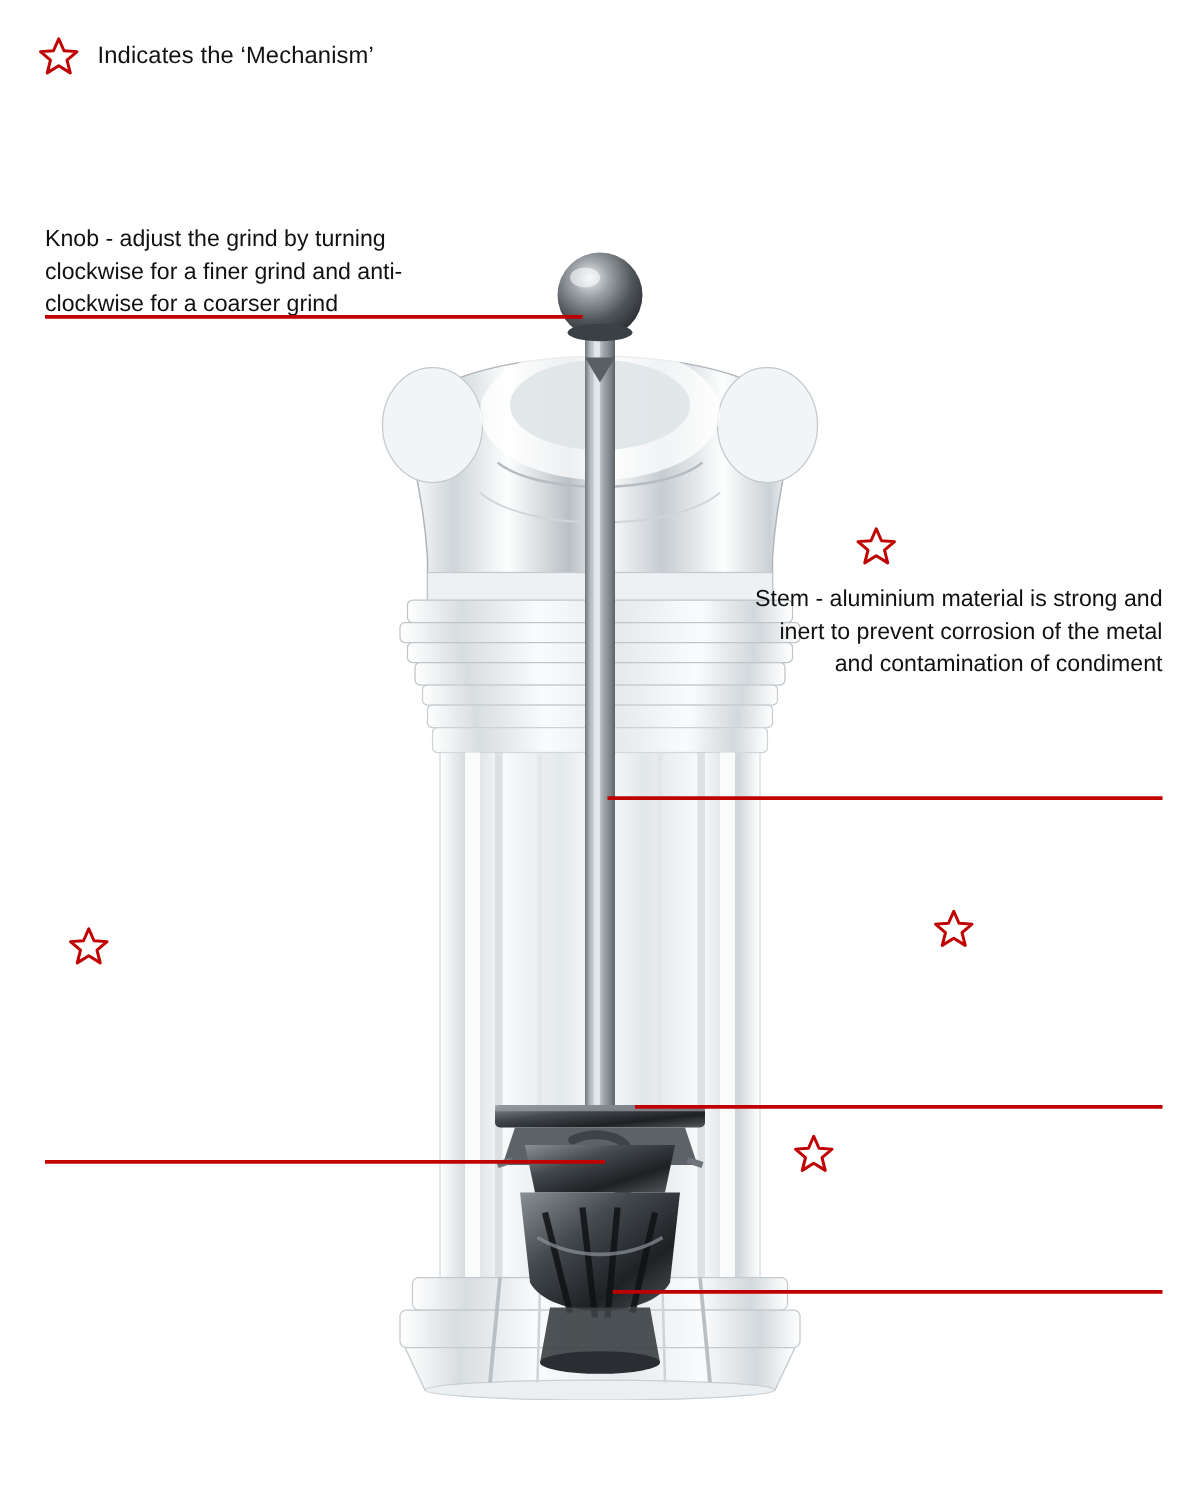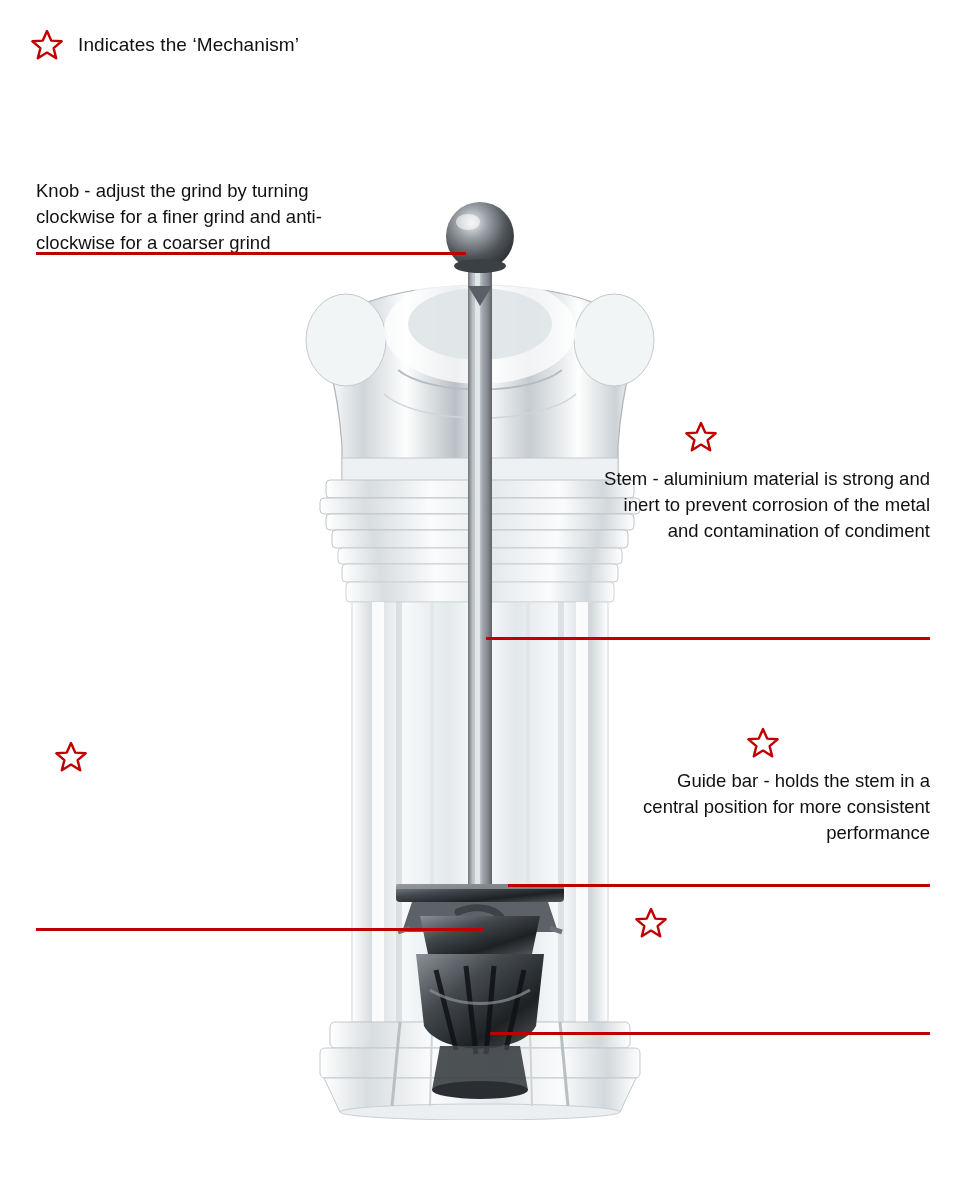--- a/index.html
+++ b/index.html
@@ -260,23 +260,20 @@
   </div>
   <div class="leader" style="left:36px; top:928px; width:448px;"></div>
 
   <div style="position:absolute; left:746px; top:726px;">
     <span class="star">
       <svg viewBox="0 0 34 34" width="34" height="34" aria-hidden="true">
         <polygon points="17,3 21.2,12.6 31.6,13.3 23.6,20.1 26.2,30.3 17,24.6 7.8,30.3 10.4,20.1 2.4,13.3 12.8,12.6" fill="none" stroke="#c00000" stroke-width="2.4" stroke-linejoin="round"></polygon>
       </svg>
     </span>
   </div>
-  <div class="callout right" style="left:620px; top:768px; width:310px;">
-    <span>Guide bar - holds the stem in a central position for more consistent performance</span>
-  </div>
   <div class="leader" style="left:508px; top:884px; width:422px;"></div>
 
   <div style="position:absolute; left:634px; top:906px;">
     <span class="star">
       <svg viewBox="0 0 34 34" width="34" height="34" aria-hidden="true">
         <polygon points="17,3 21.2,12.6 31.6,13.3 23.6,20.1 26.2,30.3 17,24.6 7.8,30.3 10.4,20.1 2.4,13.3 12.8,12.6" fill="none" stroke="#c00000" stroke-width="2.4" stroke-linejoin="round"></polygon>
       </svg>
     </span>
   </div>
   <div class="leader" style="left:490px; top:1032px; width:440px;"></div>

